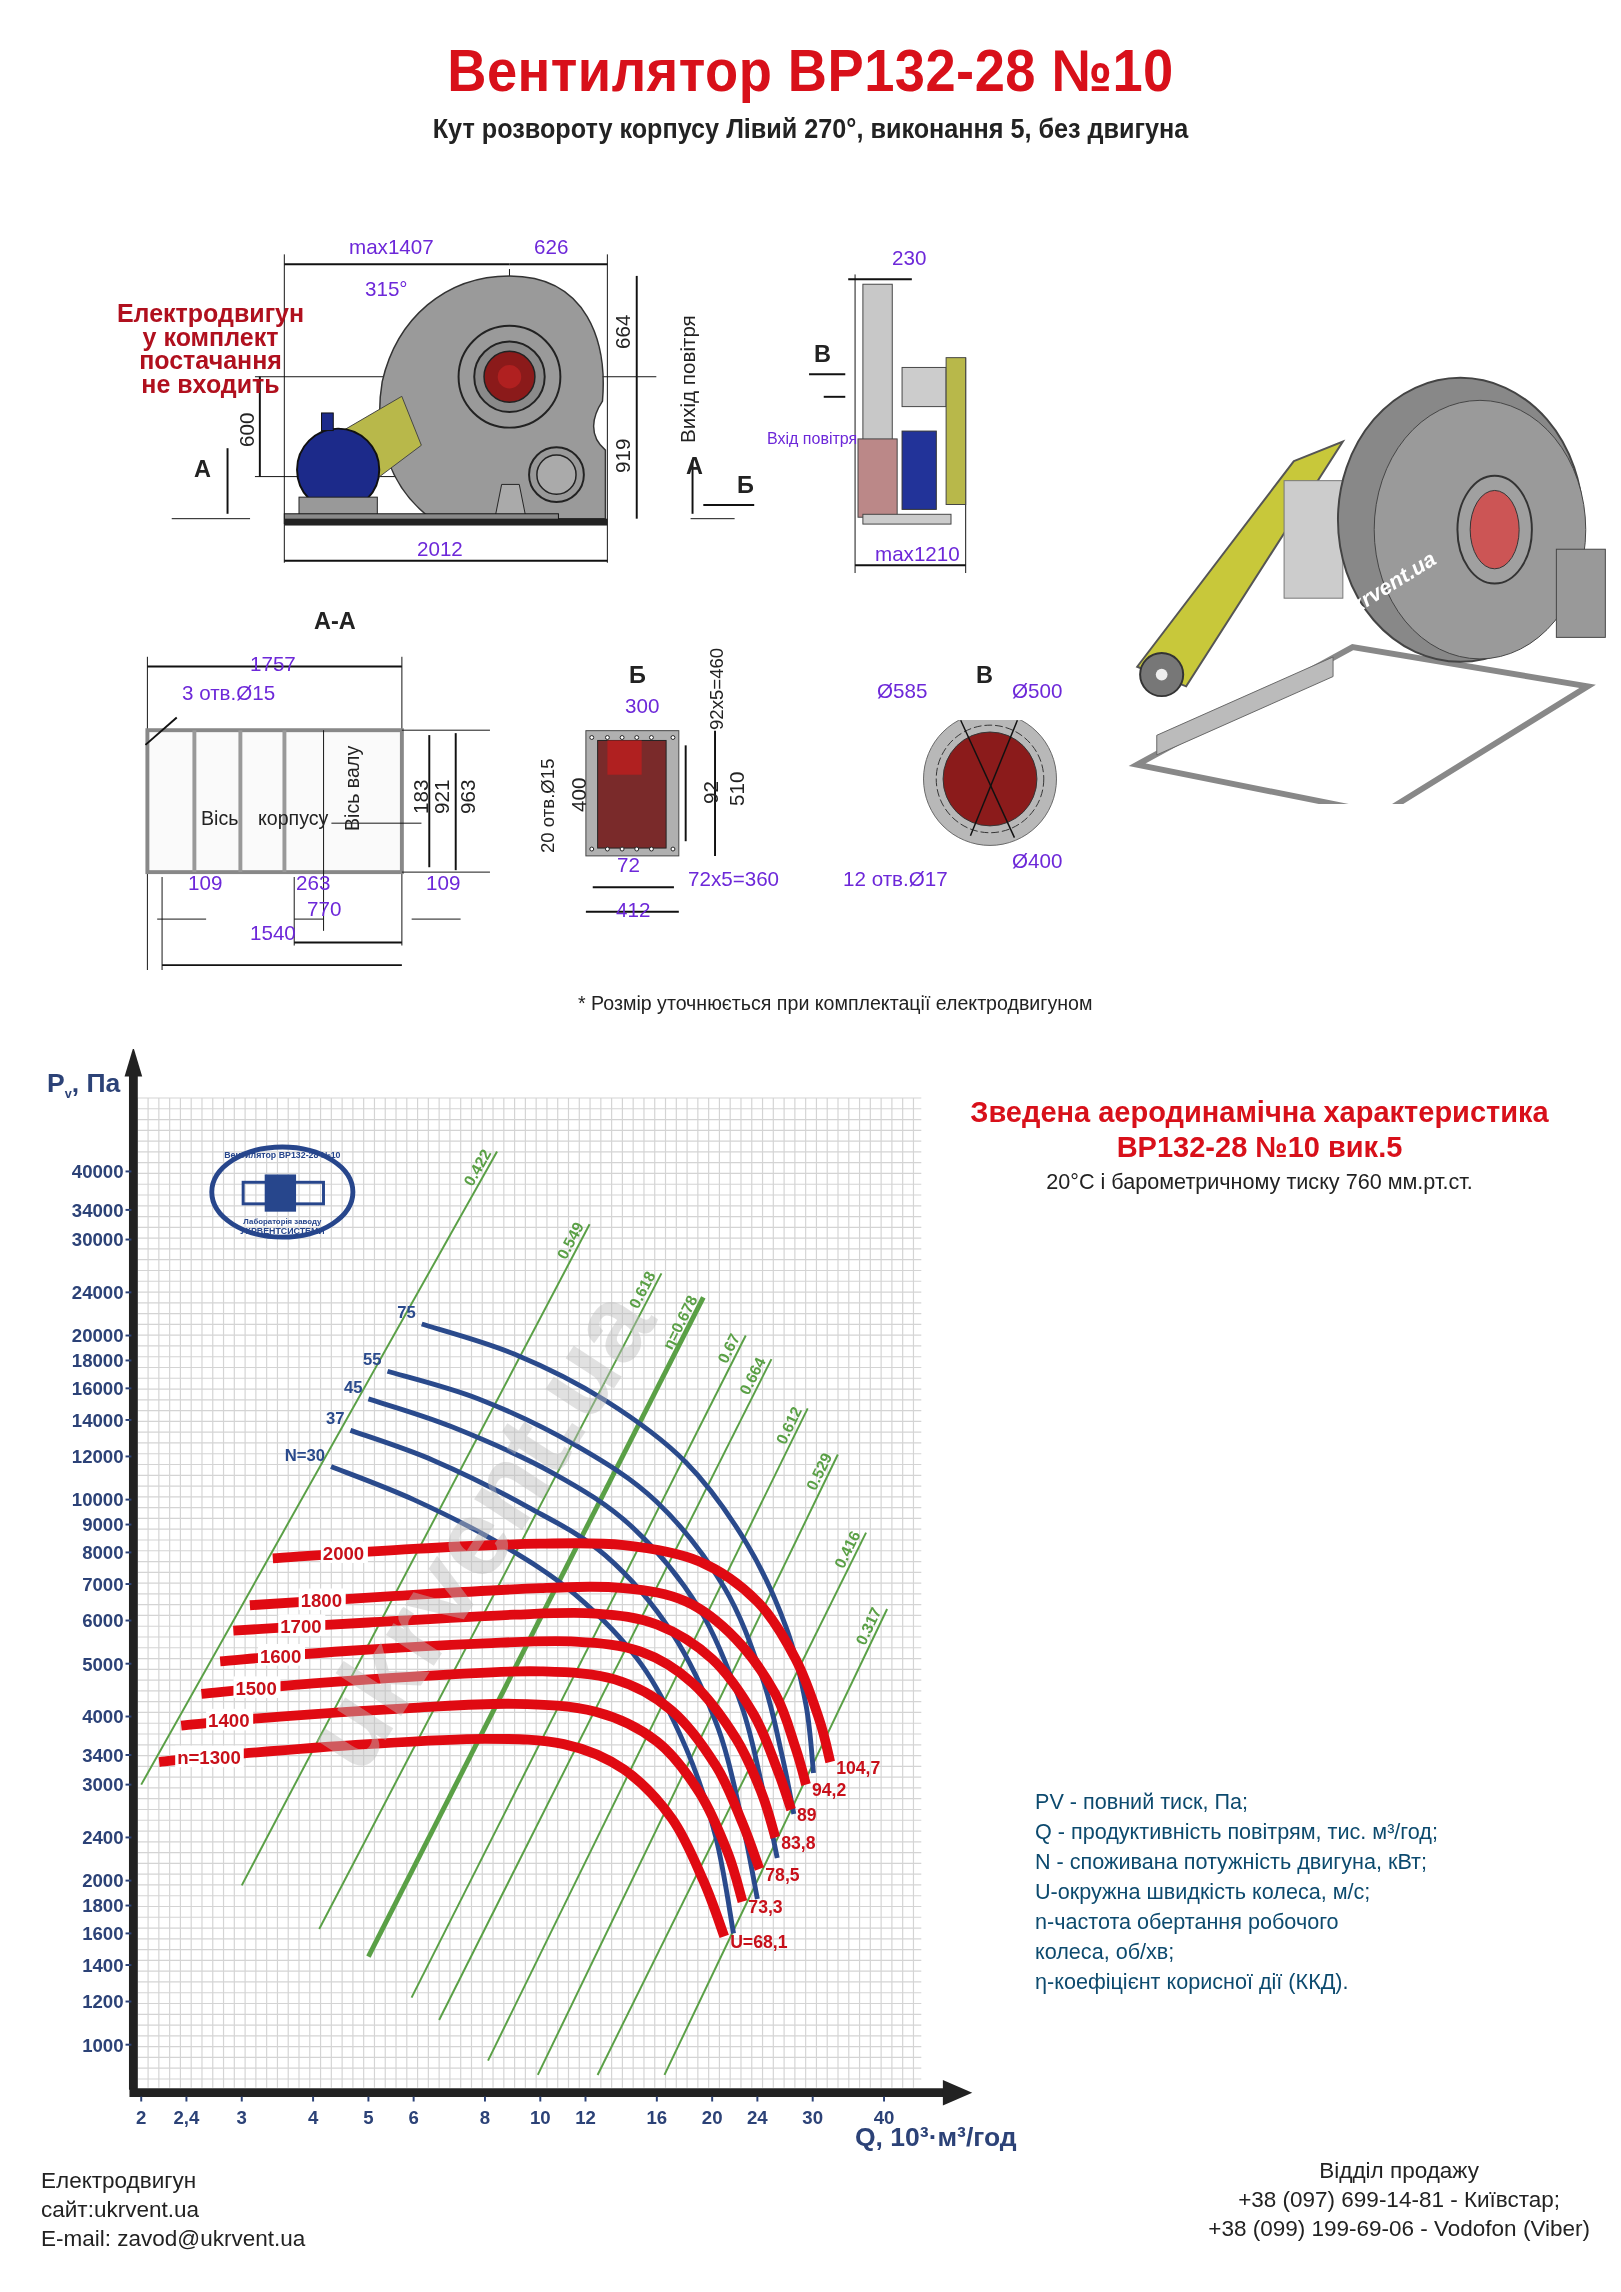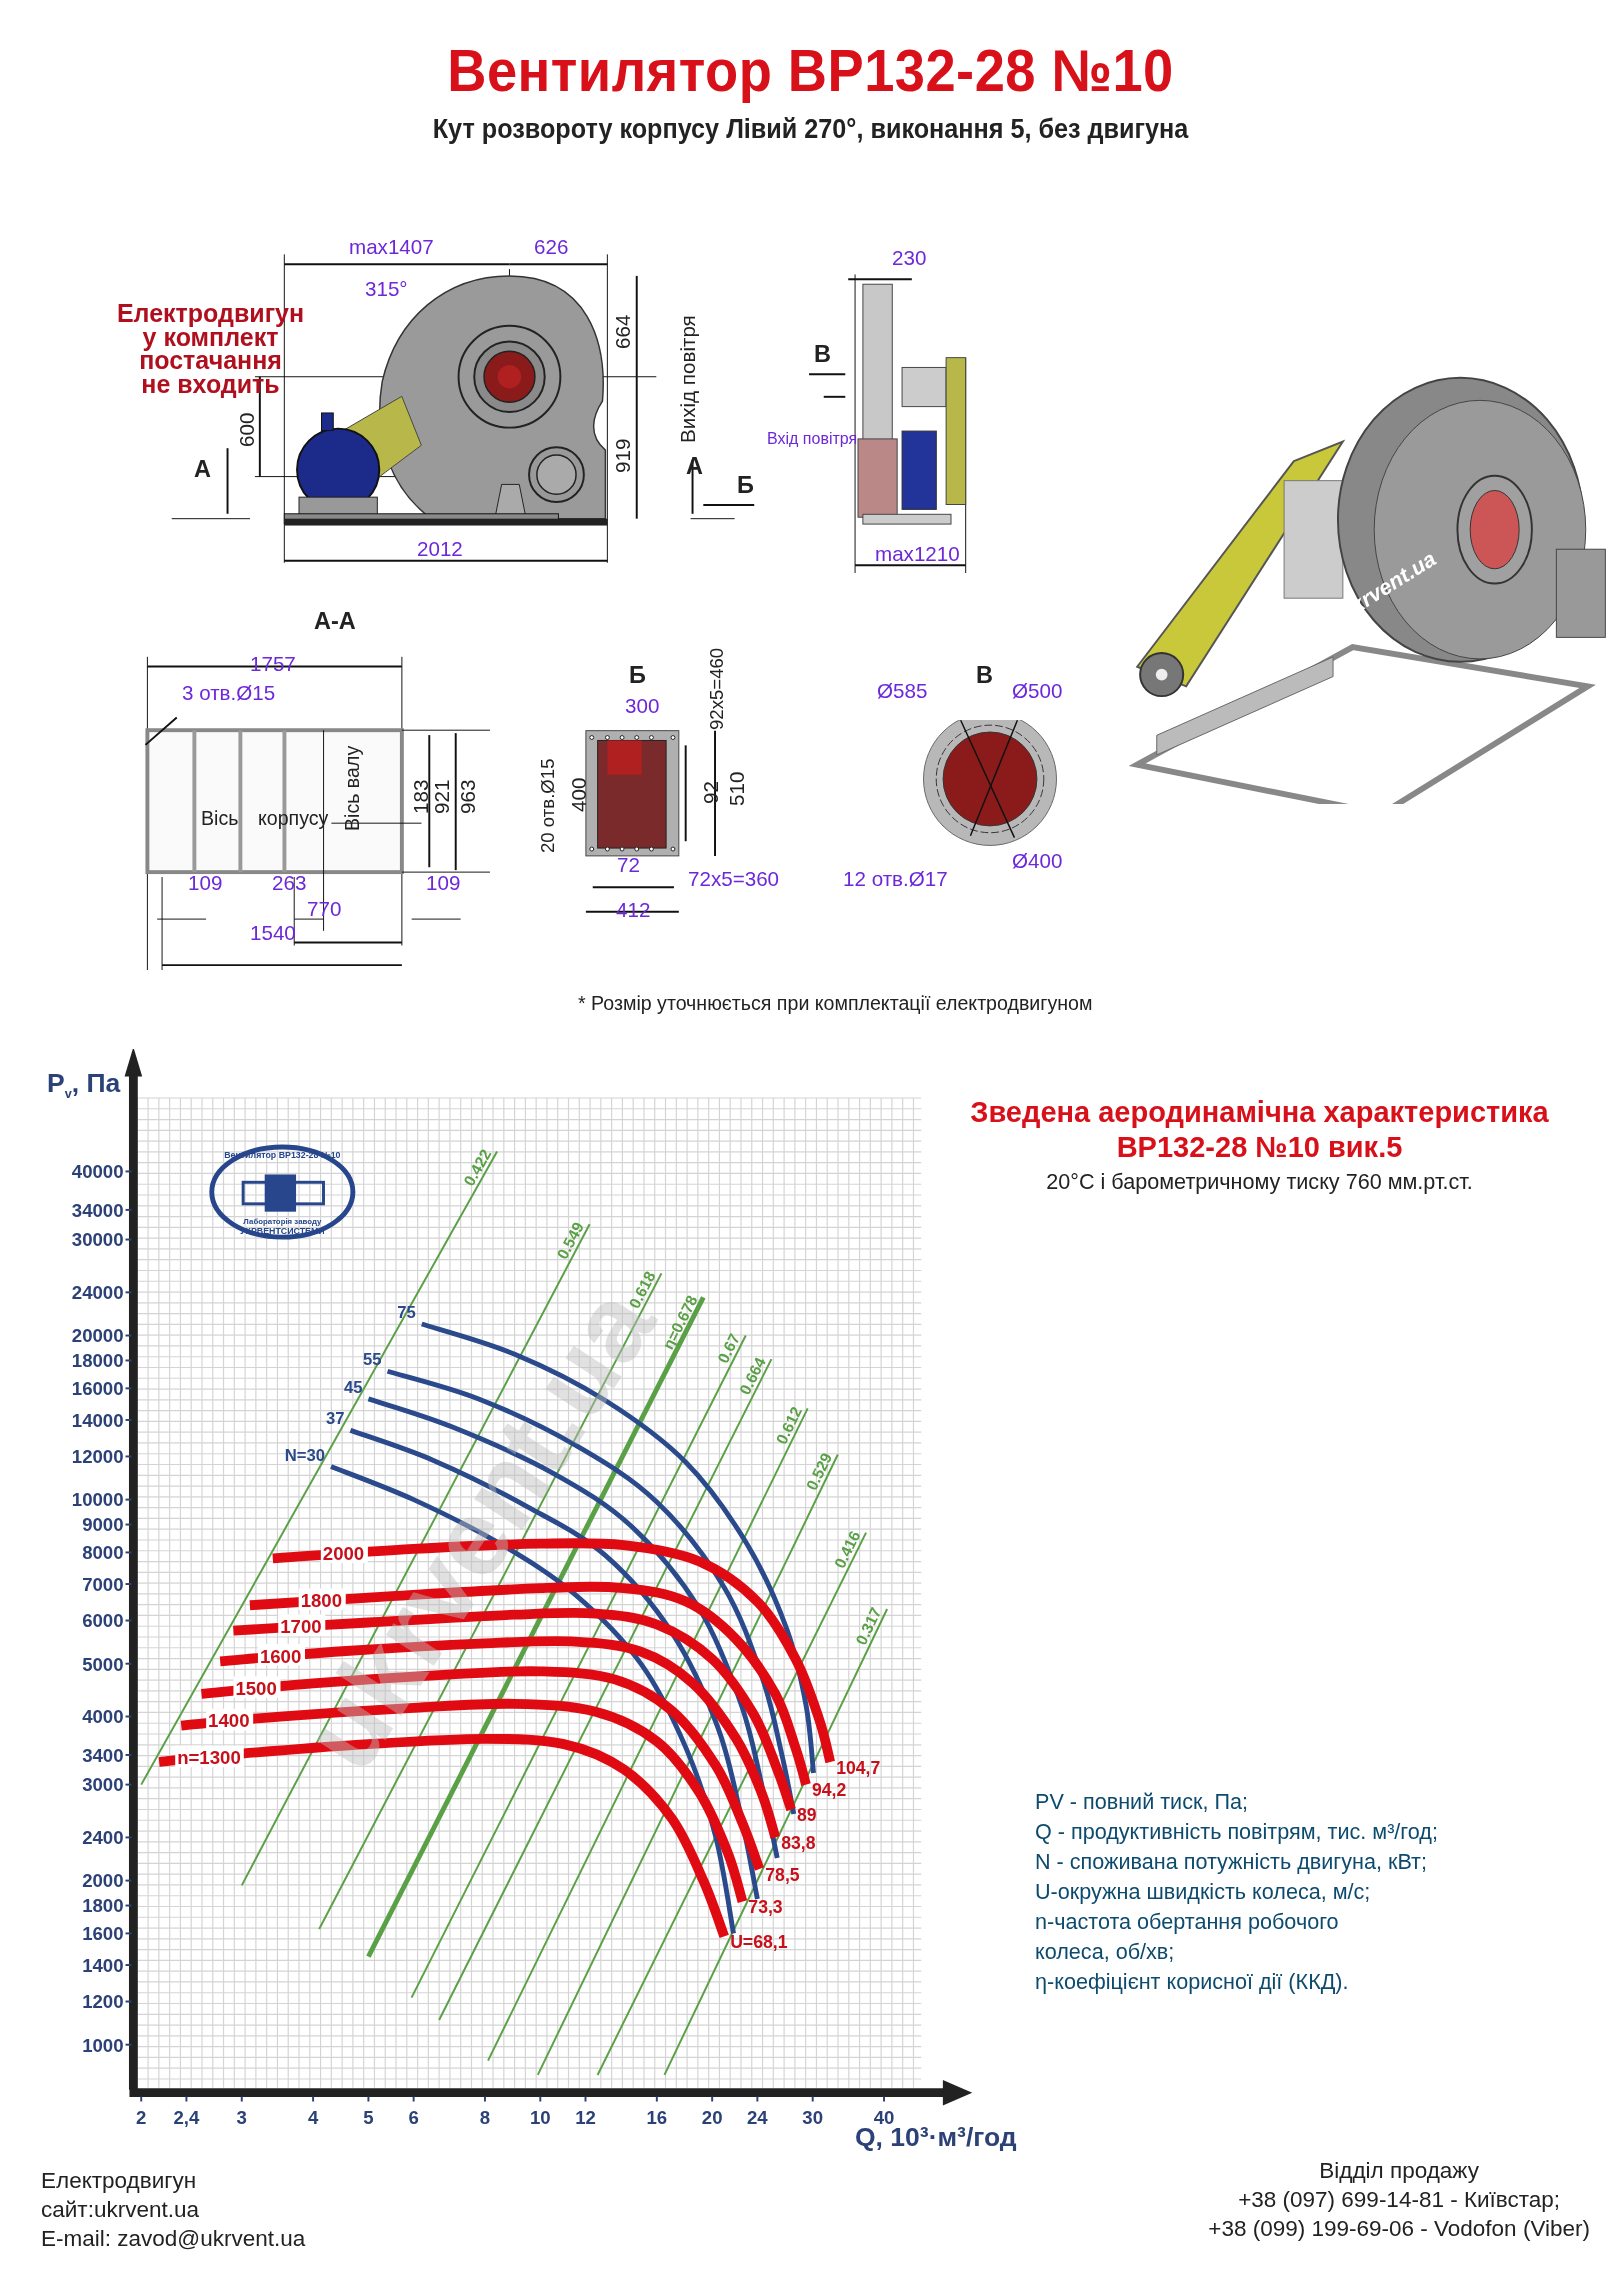--- a/index.html
+++ b/index.html
@@ -146,21 +146,21 @@
 </svg>
 <div class="abs dim" style="left:250px;top:652px">1757</div>
 <div class="abs dim" style="left:182px;top:681px">3 отв.Ø15</div>
 <div class="abs" style="left:201px;top:807px;font-size:19.6px">Вісь</div>
 <div class="abs" style="left:258px;top:807px;font-size:19.6px">корпусу</div>
 <div class="abs dimv" style="left:341px;top:831px;font-size:19.6px">Вісь валу</div>
 <div class="abs dimv" style="left:409px;top:814px">183</div>
 <div class="abs dimv" style="left:430px;top:814px">921</div>
 <div class="abs dimv" style="left:456px;top:814px">963</div>
 <div class="abs dim" style="left:188px;top:871px">109</div>
-<div class="abs dim" style="left:272px;top:871px">263</div>
+<div class="abs dim" style="left:296px;top:871px">263</div>
 <div class="abs dim" style="left:426px;top:871px">109</div>
 <div class="abs dim" style="left:307px;top:897px">770</div>
 <div class="abs dim" style="left:250px;top:921px">1540</div>
 
 <div class="abs sec" style="left:629px;top:662px">Б</div>
 <svg class="abs" style="left:578px;top:716px" width="186" height="225" viewBox="0 0 190 230">
   <rect x="8" y="15" width="95" height="128" fill="#b0b0b0" stroke="#444"></rect>
   <rect x="20" y="25" width="70" height="110" fill="#7a2a2a" stroke="#222"></rect>
   <rect x="30" y="25" width="35" height="35" fill="#b02020"></rect>
   <g fill="#fff" stroke="#222">

